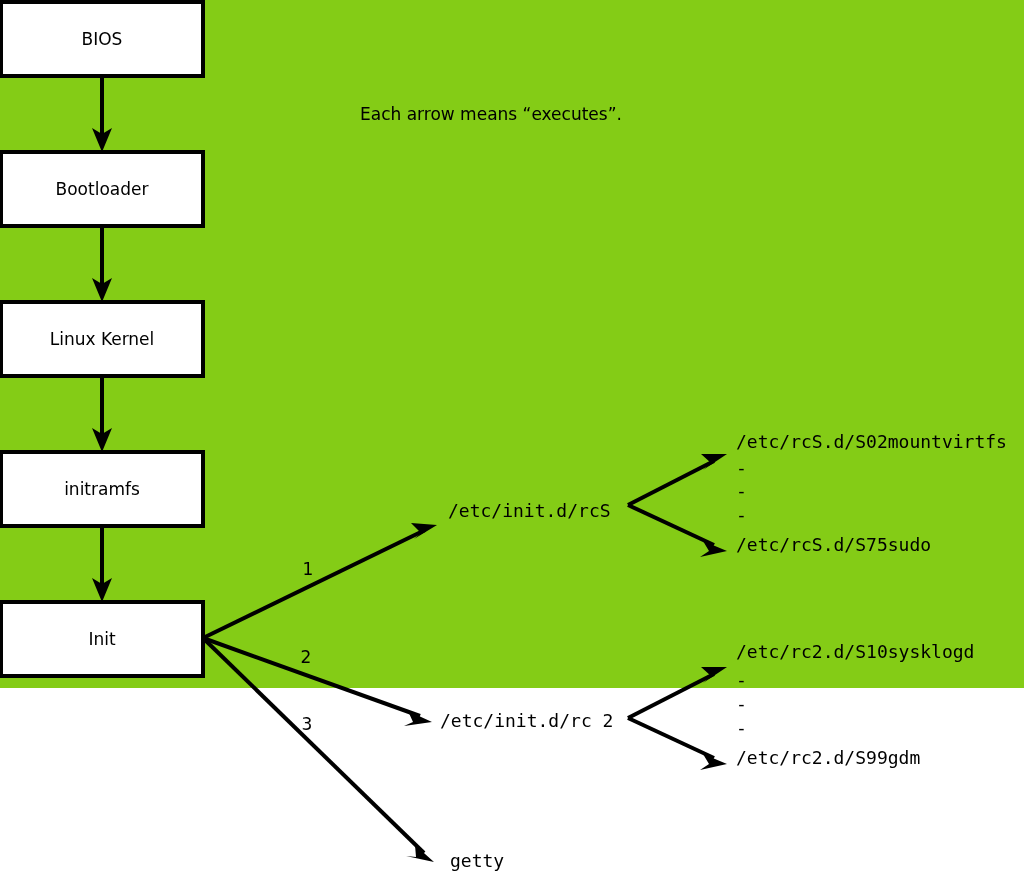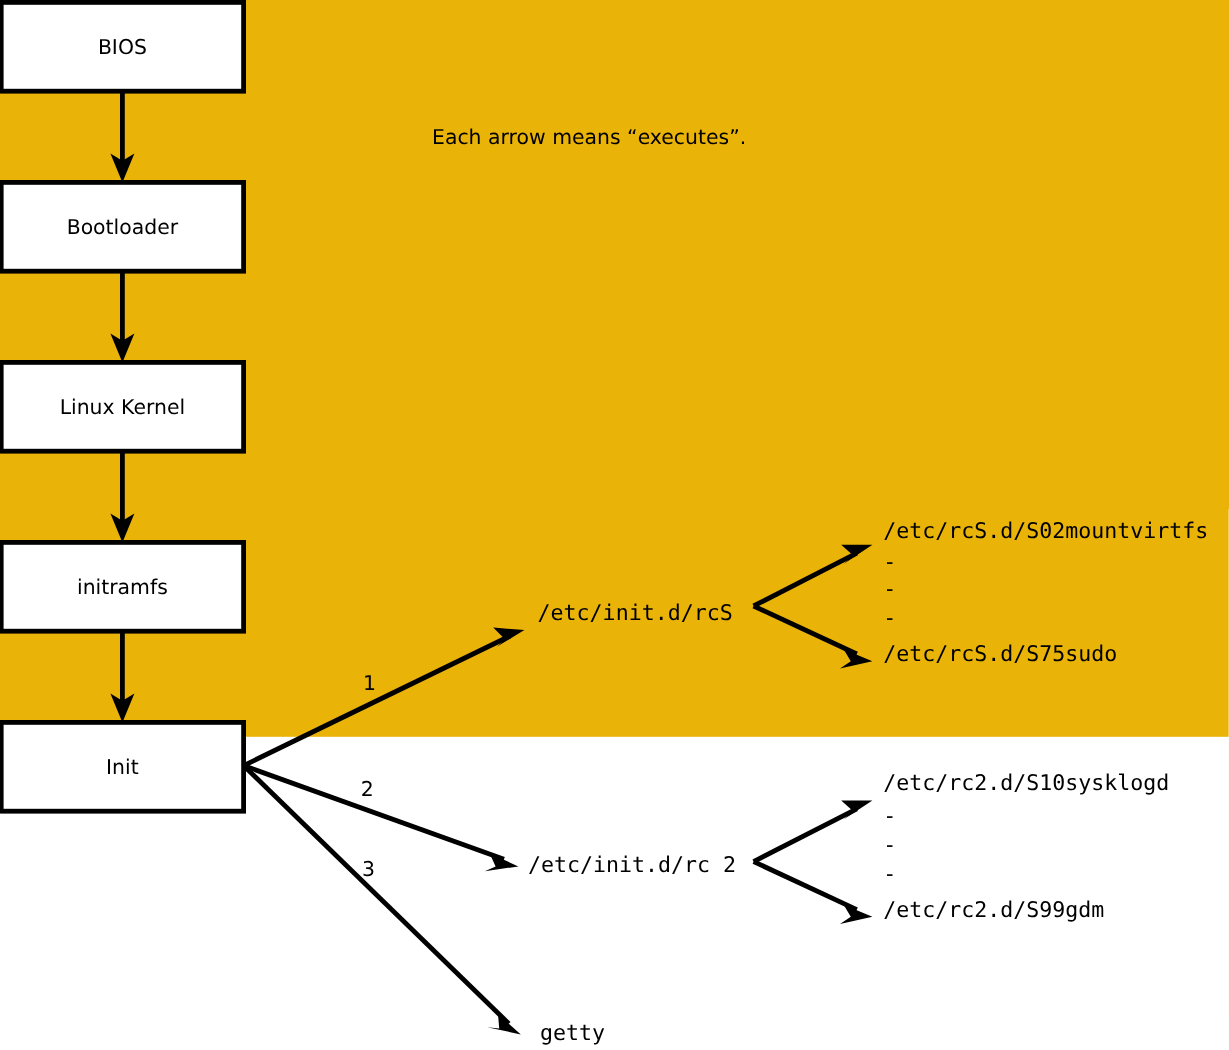--- a/index.html
+++ b/index.html
@@ -9,22 +9,22 @@
   }
   body {
     width: 1024px;
     height: 875px;
     overflow: hidden;
     font-family: "DejaVu Sans", sans-serif;
   }
   #diagram-root {
     position: relative;
     width: 1024px;
-    height: 614px;
-    background: #eab308;
+    height: 688px;
+    background: #84cc16;
   }
   svg.diagram-svg {
     position: absolute;
     top: 0;
     left: 0;
     width: 1024px;
     height: 875px;
     display: block;
   }
   .node-box {

